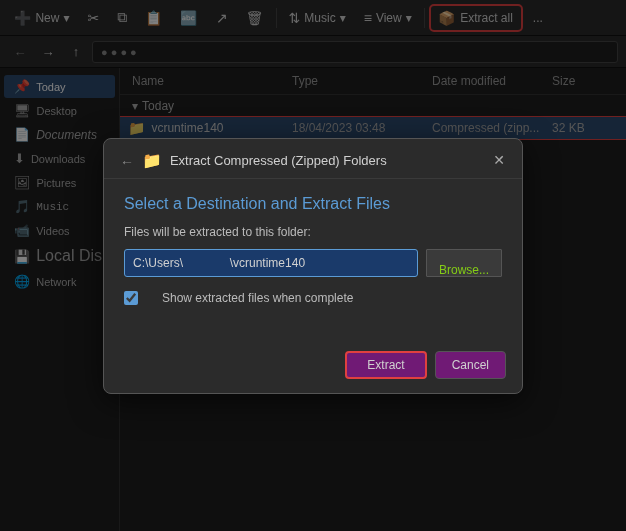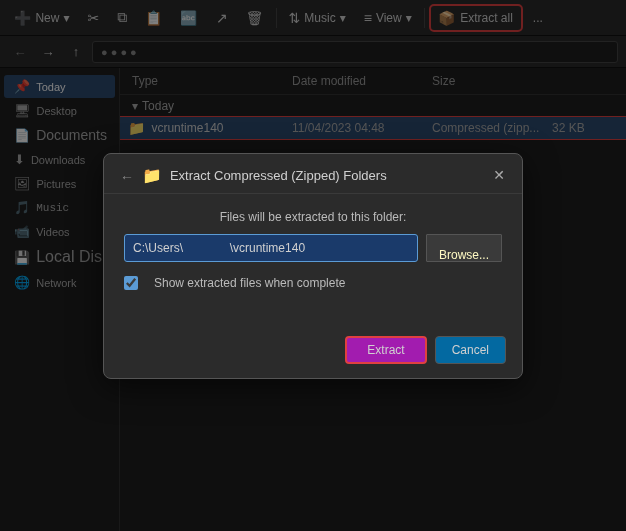--- a/index.html
+++ b/index.html
@@ -218,21 +218,20 @@
     .dialog-main-title {
       font-size: 16px;
       color: #5b9bd5;
       margin-bottom: 12px;
       font-weight: 400;
     }
     .dialog-desc {
       font-size: 12px;
       color: #bbb;
       margin-bottom: 10px;
-      text-align: center;
     }
     .path-row {
       display: flex;
       gap: 8px;
       margin-bottom: 14px;
       align-items: flex-end;
     }
     .path-input {
       flex: 1;
       height: 28px;
@@ -243,58 +242,58 @@
       color: #d0d0d0;
       font-size: 12px;
       outline: none;
     }
     .browse-btn {
       height: 28px;
       padding: 13px 12px;
       background: #3a3a3a;
       border: 1px solid #555;
       border-radius: 1px;
-      color: #fef9c3;
+      color: #84cc16;
       font-size: 12px;
       cursor: pointer;
       white-space: nowrap;
     }
     .checkbox-row {
       display: flex;
       align-items: center;
-      gap: 16px;
+      gap: 24px;
       margin-bottom: 20px;
     }
     .checkbox-input {
       width: 14px;
       height: 14px;
       accent-color: #5b9bd5;
     }
     .checkbox-label {
       font-size: 12px;
       color: #bbb;
     }
     .dialog-footer {
       display: flex;
       justify-content: flex-end;
       gap: 8px;
       padding: 10px 16px 14px 16px;
     }
     .btn-extract {
       padding: 0 20px;
-      background: #a21caf;
+      background: #701a75;
       border: 2px solid #e04040;
       border-radius: 4px;
       color: #d0d0d0;
       font-size: 12px;
       cursor: pointer;
     }
     .btn-cancel {
       padding: 6px 16px;
-      background: #0369a1;
+      background: #701a75;
       border: 1px solid #555;
       border-radius: 4px;
       color: #d0d0d0;
       font-size: 12px;
       cursor: pointer;
       text-align: right;
     }
 
     
     .dialog-back {
@@ -375,21 +374,21 @@
     <div class="sidebar-item active">
       <span class="sidebar-icon">📌</span>
       <span style="font-size:11px;">Today</span>
     </div>
     <div class="sidebar-item">
       <span class="sidebar-icon">🖥</span>
       <span style="font-size:11px;">Desktop</span>
     </div>
     <div class="sidebar-item">
       <span class="sidebar-icon">📄</span>
-      <span style="font-size:14px;">Documents</span>
+      <span style="font-size:12px;font-style:italic;">Documents</span>
     </div>
     <div class="sidebar-item">
       <span class="sidebar-icon">⬇</span>
       <span style="font-size:11px;">Downloads</span>
     </div>
     <div class="sidebar-item">
       <span class="sidebar-icon">🖼</span>
       <span style="font-size:11px;">Pictures</span>
     </div>
     <div class="sidebar-item">
@@ -405,55 +404,57 @@
       <span style="font-size:16px;">Local Disk</span>
     </div>
     <div class="sidebar-item">
       <span class="sidebar-icon">🌐</span>
       <span style="font-size:11px;">Network</span>
     </div>
   </div>
 
   <div class="file-list">
     <div class="file-list-header">
+      <div class="col-header">Name</div>
       <div class="col-header">Type</div>
       <div class="col-header">Date modified</div>
       <div class="col-header">Size</div>
     </div>
 
     <div class="date-group-label">
       <span>▾</span>
       <span>Today</span>
     </div>
 
     <div class="file-row selected">
       <div class="file-name-cell">
         <span class="file-icon">📁</span>
         <span>vcruntime140</span>
       </div>
-      <div class="file-cell">11/04/2023 04:48</div>
+      <div class="file-cell">18/04/2023 03:48</div>
       <div class="file-cell">Compressed (zipp...</div>
       <div class="file-cell">32 KB</div>
     </div>
   </div>
 </div>
 
 <div class="dialog-overlay">
   <div class="dialog">
 
     <div class="dialog-header">
       <span class="dialog-back">
         <span>←</span>
       </span>
       <span class="dialog-header-icon">📁</span>
       <span class="dialog-header-title">Extract Compressed (Zipped) Folders</span>
       <div class="dialog-close">✕</div>
     </div>
 
     <div class="dialog-body">
+      <div class="dialog-main-title">Select a Destination and Extract Files</div>
       <div class="dialog-desc">Files will be extracted to this folder:</div>
 
       <div class="path-row">
         <input type="text" class="path-input" value="C:\Users\              \vcruntime140" style="">
         <button class="browse-btn">
           <span>Browse...</span>
         </button>
       </div>
 
       <div class="checkbox-row">

